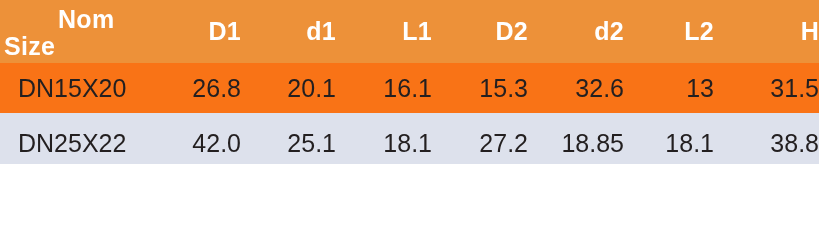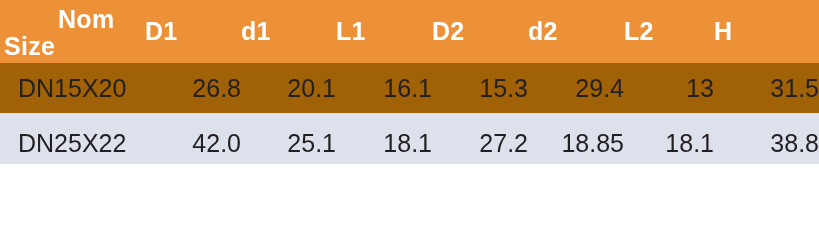--- a/index.html
+++ b/index.html
@@ -30,21 +30,21 @@
 
   
   thead tr {
     height: 63px;
   }
   thead th {
     background: #ED9139;
     color: #ffffff;
     font-size: 25px;
     font-weight: bold;
-    text-align: left;
+    text-align: right;
     vertical-align: middle;
     letter-spacing: 0.3px;
   }
 
   
   th.nom-size {
     text-align: left;
     padding: 0;
     position: relative;
   }
@@ -67,21 +67,21 @@
     height: 50px;
   }
   tbody td {
     color: #231F20;
     font-size: 25px;
     font-weight: normal;
     text-align: right;
     vertical-align: middle;
   }
   tbody tr.row-alt-a td {
-    background: #a16207;
+    background: #f97316;
   }
   tbody tr.row-alt-b td {
     background: #DDE1EC;
   }
   tbody tr.row-alt-b {
     height: 61px;
   }
   td.size-cell {
     text-align: left;
     padding-left: 18px;
@@ -120,21 +120,21 @@
     </tr>
   </thead>
 
   <tbody>
     <tr class="row-alt-a">
       <td class="size-cell">DN15X20</td>
       <td>26.8</td>
       <td>20.1</td>
       <td>16.1</td>
       <td>15.3</td>
-      <td>29.4</td>
+      <td>32.6</td>
       <td>13</td>
       <td>31.5</td>
     </tr>
     <tr class="row-alt-b">
       <td class="size-cell">DN25X22</td>
       <td>42.0</td>
       <td>25.1</td>
       <td>18.1</td>
       <td>27.2</td>
       <td>18.85</td>

